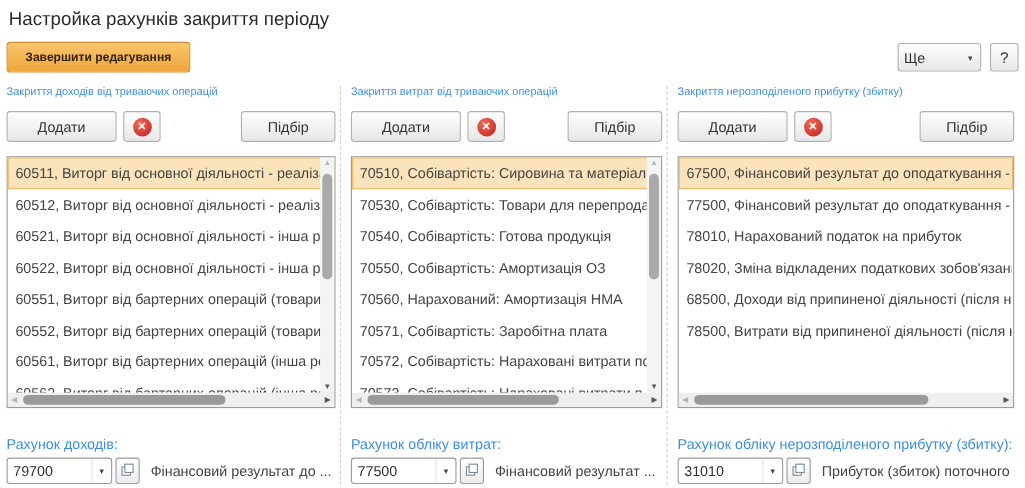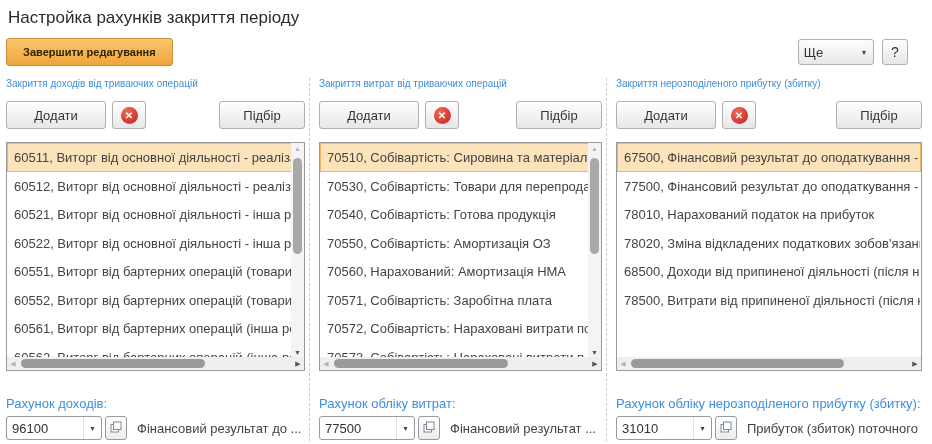--- a/index.html
+++ b/index.html
@@ -1,18 +1,18 @@
 <!DOCTYPE html>
 <html><head>
 <meta charset="utf-8">
 <style>
   * { margin:0; padding:0; box-sizing:border-box; }
   html,body { width:932px; height:444px; background:#fff; overflow:hidden; }
   body { font-family:"Liberation Sans", sans-serif; color:#333; }
-  .page { width:932px; height:444px; padding:8px 24px 0 6px; }
+  .page { width:932px; height:444px; padding:8px 6px 0 6px; }
 
   .title { font-size:17px; color:#2b2b2b; padding-left:2px; white-space:nowrap; }
 
   .toolbar { display:flex; align-items:center; margin-top:10px; height:28px; }
   .btn { background:linear-gradient(#fefefe,#e7e7e7); border:1px solid #b0b0b0; border-radius:3px;
          font-size:13px; color:#333; display:inline-flex; align-items:center; justify-content:center;
          cursor:default; }
   .btn-primary { background:linear-gradient(#f9c66c,#efa53c); border:1px solid #c9913a; border-radius:3px;
                  font-weight:bold; font-size:11px; color:#2e1f00; height:28px; padding:0 16px;
                  display:inline-flex; align-items:center; }
@@ -112,21 +112,21 @@
         </div>
         <div class="hscroll">
           <span class="harr left">◀</span>
           <div class="hthumb"></div>
           <span class="harr right">▶</span>
         </div>
       </div>
       <div class="field-label">Рахунок доходів:</div>
       <div class="field-row">
         <div class="combo">
-          <span class="combo-value">96100</span>
+          <span class="combo-value">79700</span>
           <span class="combo-arrow">▾</span>
         </div>
         <button class="open-btn">
           <span>
             <svg width="12" height="12" viewBox="0 0 12 12">
                 <rect x="1" y="3.5" width="7.5" height="7.5" fill="#fff" stroke="#7a8a9a"></rect>
                 <rect x="3.5" y="1" width="7.5" height="7.5" fill="#fff" stroke="#7a8a9a"></rect>
               </svg>
           </span>
         </button>

